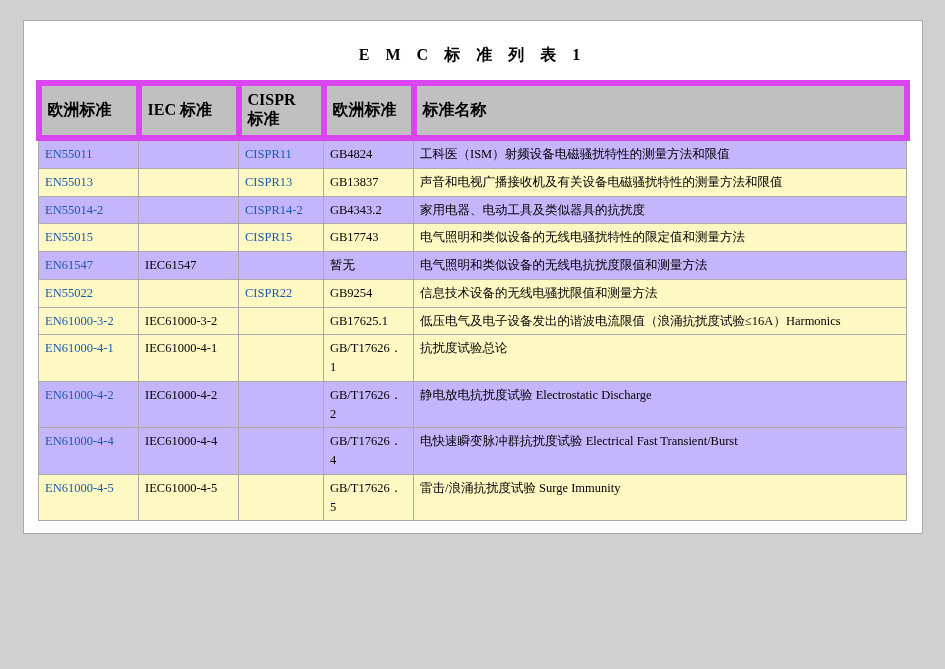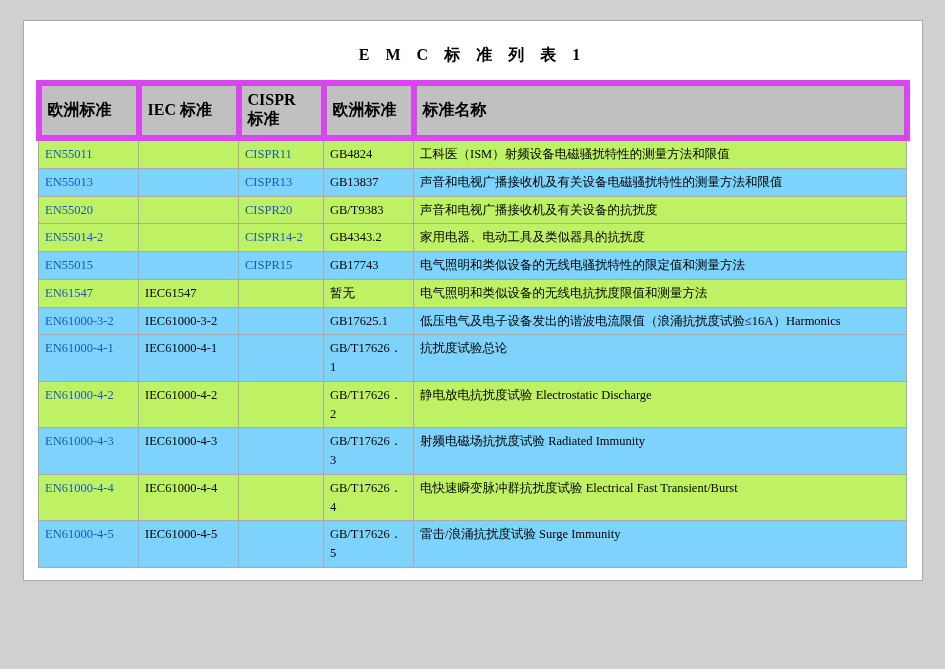--- a/index.html
+++ b/index.html
@@ -48,22 +48,22 @@
       font-size: 12.5px;
       color: #000;
       line-height: 1.5;
     }
     .col-eu { width: 100px; }
     .col-iec { width: 100px; }
     .col-cispr { width: 85px; }
     .col-cn { width: 90px; }
     .col-name { width: auto; }
     .blue-link { color: #1a5aaf; }
-    .row-alt { background-color: #7dd3fc; }
-    .row-white { background-color: #bef264; margin-top: 32px; }
+    .row-alt { background-color: #fef9c3; }
+    .row-white { background-color: #c4b5fd; margin-top: 32px; }
   </style>
 </head>
 <body>
 
 <div class="page-container">
   <div class="table-title">E M C   标 准 列 表 1</div>
   <table>
     <colgroup>
       <col class="col-eu">
       <col class="col-iec">
@@ -89,46 +89,46 @@
           <td>工科医（ISM）射频设备电磁骚扰特性的测量方法和限值</td>
         </tr>
         <tr class="row-alt">
           <td><span class="blue-link">EN55013</span></td>
           <td></td>
           <td><span class="blue-link">CISPR13</span></td>
           <td>GB13837</td>
           <td>声音和电视广播接收机及有关设备电磁骚扰特性的测量方法和限值</td>
         </tr>
         <tr class="row-white">
-          <td><span class="blue-link">EN55020</span></td>
-          <td></td>
-          <td><span class="blue-link">CISPR20</span></td>
-          <td>GB/T9383</td>
-          <td>声音和电视广播接收机及有关设备的抗扰度</td>
-        </tr>
-        <tr class="row-white">
           <td><span class="blue-link">EN55014-2</span></td>
           <td></td>
           <td><span class="blue-link">CISPR14-2</span></td>
           <td>GB4343.2</td>
           <td>家用电器、电动工具及类似器具的抗扰度</td>
         </tr>
         <tr class="row-alt">
           <td><span class="blue-link">EN55015</span></td>
           <td></td>
           <td><span class="blue-link">CISPR15</span></td>
           <td>GB17743</td>
           <td>电气照明和类似设备的无线电骚扰特性的限定值和测量方法</td>
         </tr>
         <tr class="row-white">
           <td><span class="blue-link">EN61547</span></td>
           <td>IEC61547</td>
           <td></td>
           <td>暂无</td>
           <td>电气照明和类似设备的无线电抗扰度限值和测量方法</td>
+        </tr>
+        <tr class="row-alt">
+          <td><span class="blue-link">EN55022</span></td>
+          <td></td>
+          <td><span class="blue-link">CISPR22</span></td>
+          <td>GB9254</td>
+          <td>信息技术设备的无线电骚扰限值和测量方法</td>
         </tr>
         <tr class="row-alt">
           <td><span class="blue-link">EN61000-3-2</span></td>
           <td>IEC61000-3-2</td>
           <td></td>
           <td>GB17625.1</td>
           <td>低压电气及电子设备发出的谐波电流限值（浪涌抗扰度试验≤16A）Harmonics</td>
         </tr>
         <tr class="row-alt">
           <td><span class="blue-link">EN61000-4-1</span></td>
@@ -137,27 +137,20 @@
           <td>GB/T17626．1</td>
           <td>抗扰度试验总论</td>
         </tr>
         <tr class="row-white">
           <td><span class="blue-link">EN61000-4-2</span></td>
           <td>IEC61000-4-2</td>
           <td></td>
           <td>GB/T17626．2</td>
           <td>静电放电抗扰度试验 Electrostatic Discharge</td>
         </tr>
-        <tr class="row-alt">
-          <td><span class="blue-link">EN61000-4-3</span></td>
-          <td>IEC61000-4-3</td>
-          <td></td>
-          <td>GB/T17626．3</td>
-          <td>射频电磁场抗扰度试验 Radiated Immunity</td>
-        </tr>
         <tr class="row-white">
           <td><span class="blue-link">EN61000-4-4</span></td>
           <td>IEC61000-4-4</td>
           <td></td>
           <td>GB/T17626．4</td>
           <td>电快速瞬变脉冲群抗扰度试验 Electrical Fast Transient/Burst</td>
         </tr>
         <tr class="row-alt">
           <td><span class="blue-link">EN61000-4-5</span></td>
           <td>IEC61000-4-5</td>

